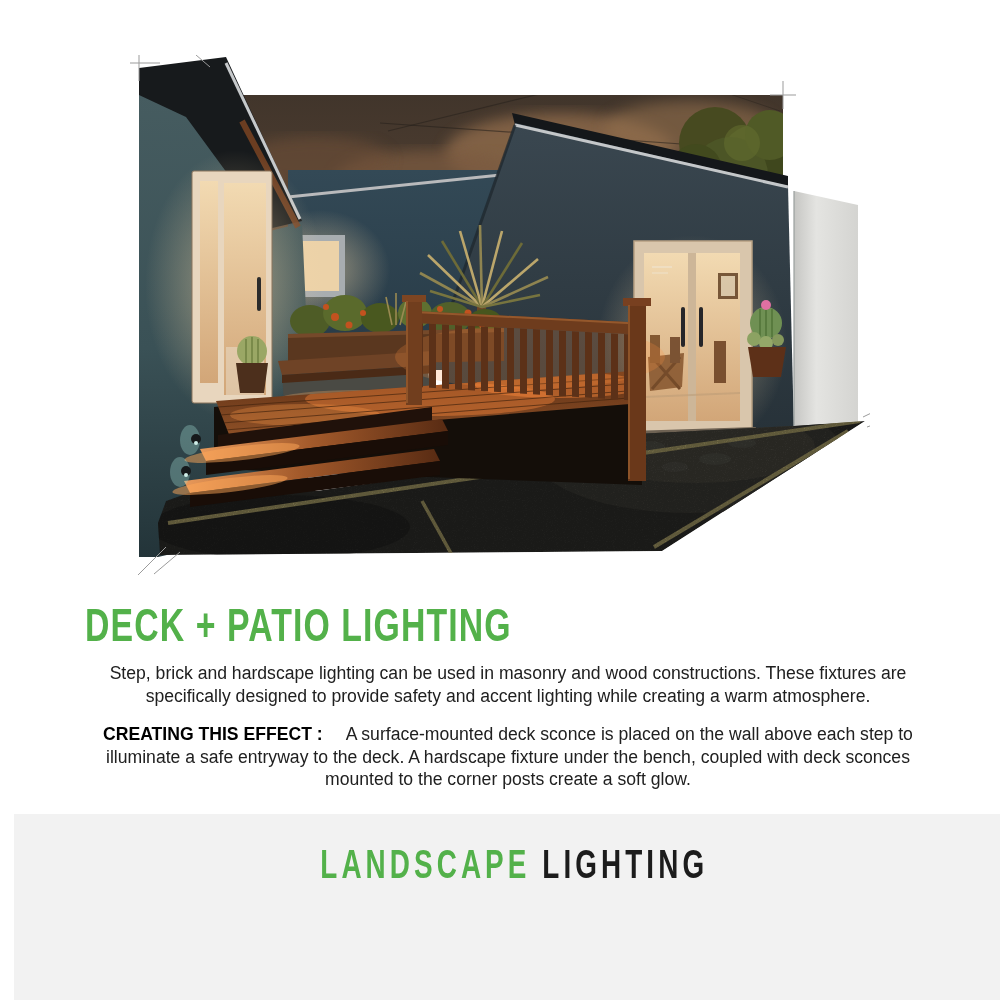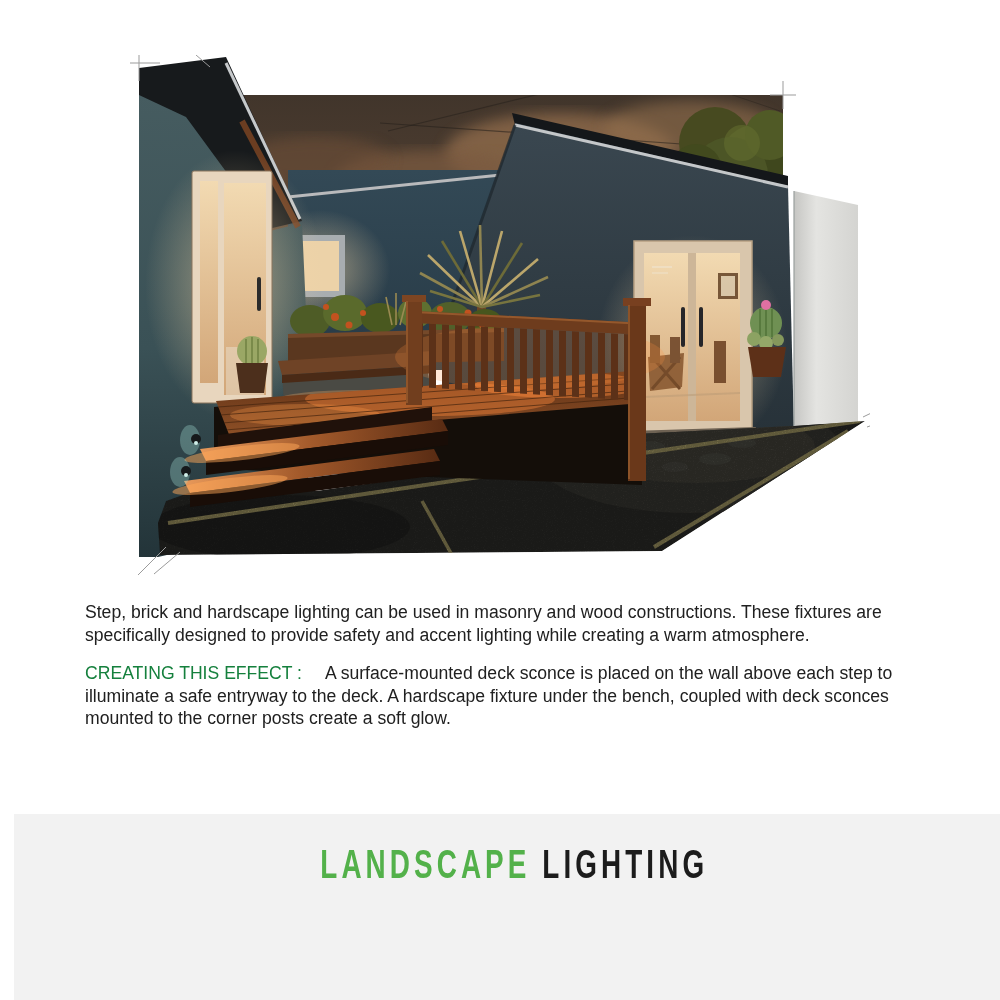--- a/index.html
+++ b/index.html
@@ -3,22 +3,22 @@
 <meta charset="utf-8">
 <style>
   html,body{margin:0;padding:0;background:#ffffff;}
   .page{position:relative;width:1000px;height:1000px;background:#ffffff;overflow:hidden;
         font-family:"Liberation Sans","DejaVu Sans",sans-serif;}
   .render-wrap{position:absolute;left:130px;top:55px;width:740px;height:520px;}
   .content{position:absolute;left:85px;top:601px;width:846px;}
   .headline{margin:0 0 14px 0;line-height:1;}
   .headline .squeeze{display:inline-block;transform:scaleX(.72);transform-origin:left center;
       font-size:47px;font-weight:700;letter-spacing:1.5px;color:#53b14a;white-space:nowrap;}
-  .body-par{margin:0 0 15px 0;font-size:17.6px;line-height:1.3;color:#202020;}
-  .body-par strong{font-weight:400;color:#15803d;margin-right:23px;}
+  .body-par{margin:0 0 15px 0;font-size:17.6px;line-height:1.3;color:#202020;text-align:center;}
+  .body-par strong{font-weight:700;color:#000000;margin-right:23px;}
   .footer{position:absolute;left:0;top:814px;width:1000px;height:186px;background:#f2f2f2;
       display:flex;flex-direction:column;align-items:center;justify-content:flex-start;padding-top:30px;box-sizing:border-box;margin-left:14px;}
   .brand-line{text-align:center;line-height:1;}
   .brand-line .squeeze{display:inline-block;transform:scaleX(.68);transform-origin:center;
       font-size:41px;font-weight:700;letter-spacing:6px;white-space:nowrap;}
   .brand-green{color:#53b14a;}
   .brand-dark{color:#1c1c1c;font-weight:600;}
   .big-title{margin-top:6px;text-align:center;line-height:1;}
   .big-title .squeeze{display:inline-block;transform:scaleX(.74);transform-origin:center;
       font-size:68px;font-weight:800;letter-spacing:9px;color:#1a1a1a;white-space:nowrap;}
@@ -329,20 +329,23 @@
           <line x1="653" y1="26" x2="653" y2="54"></line>
       <line x1="733" y1="362" x2="758" y2="350"></line>
           <line x1="737" y1="372" x2="760" y2="364"></line>
       <line x1="8" y1="520" x2="36" y2="492"></line>
           <line x1="24" y1="519" x2="50" y2="497"></line>
     </g>
   </svg>
   </div>
 
   <div class="content">
+    <h1 class="headline">
+      <span class="squeeze">DECK + PATIO LIGHTING</span>
+    </h1>
     <p class="body-par">Step, brick and hardscape lighting can be used in masonry and wood constructions. These fixtures are specifically designed to provide safety and accent lighting while creating a warm atmosphere.</p>
     <p class="body-par"><strong>CREATING THIS EFFECT :</strong><span>A surface-mounted deck sconce is placed on the wall above each step to illuminate a safe entryway to the deck. A hardscape fixture under the bench, coupled with deck sconces mounted to the corner posts create a soft glow.</span></p>
   </div>
 
   <div class="footer">
     <div class="brand-line">
       <span class="squeeze"><span class="brand-green">LANDSCAPE</span> <span class="brand-dark">LIGHTING</span></span>
     </div>
   </div>
 

